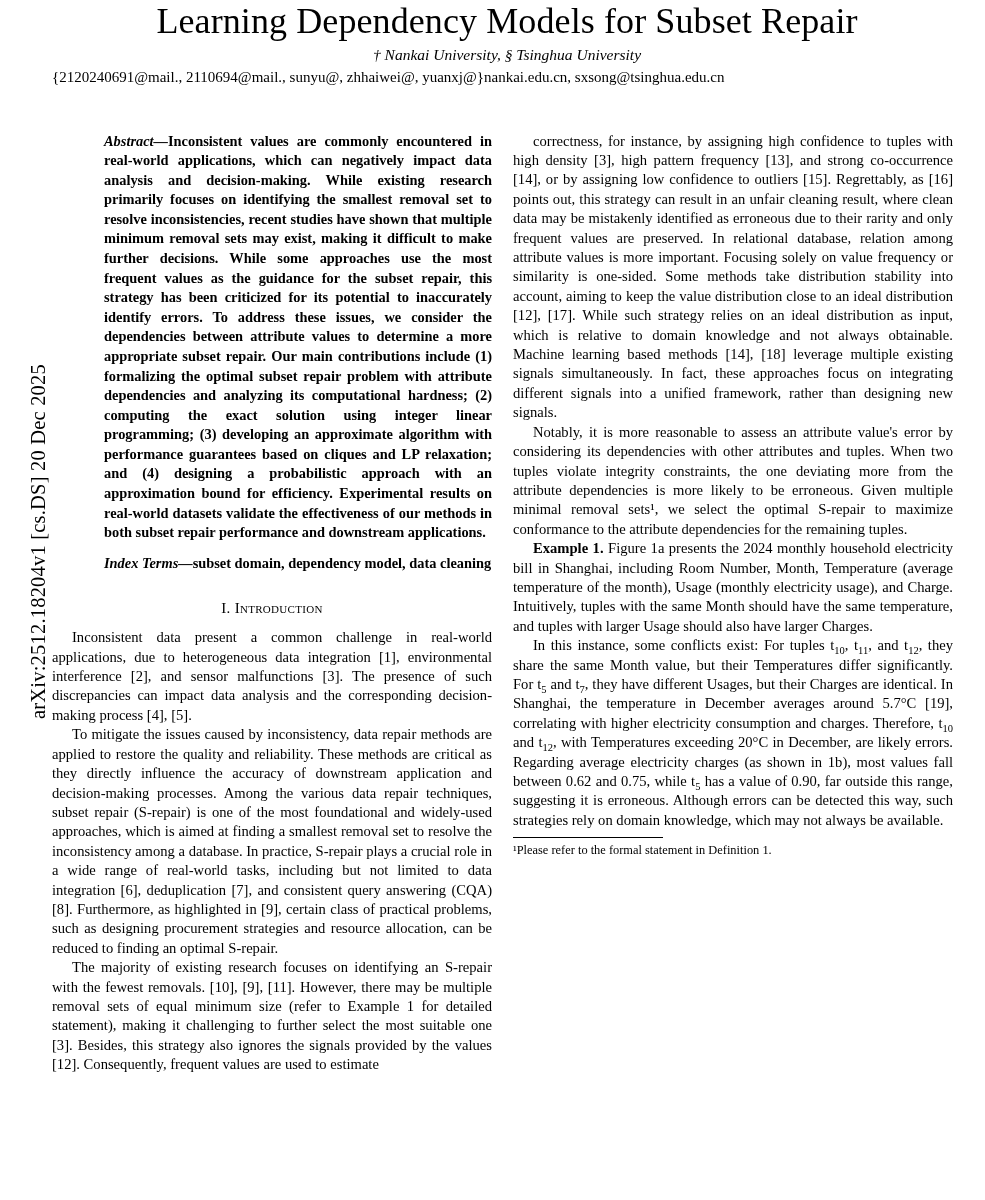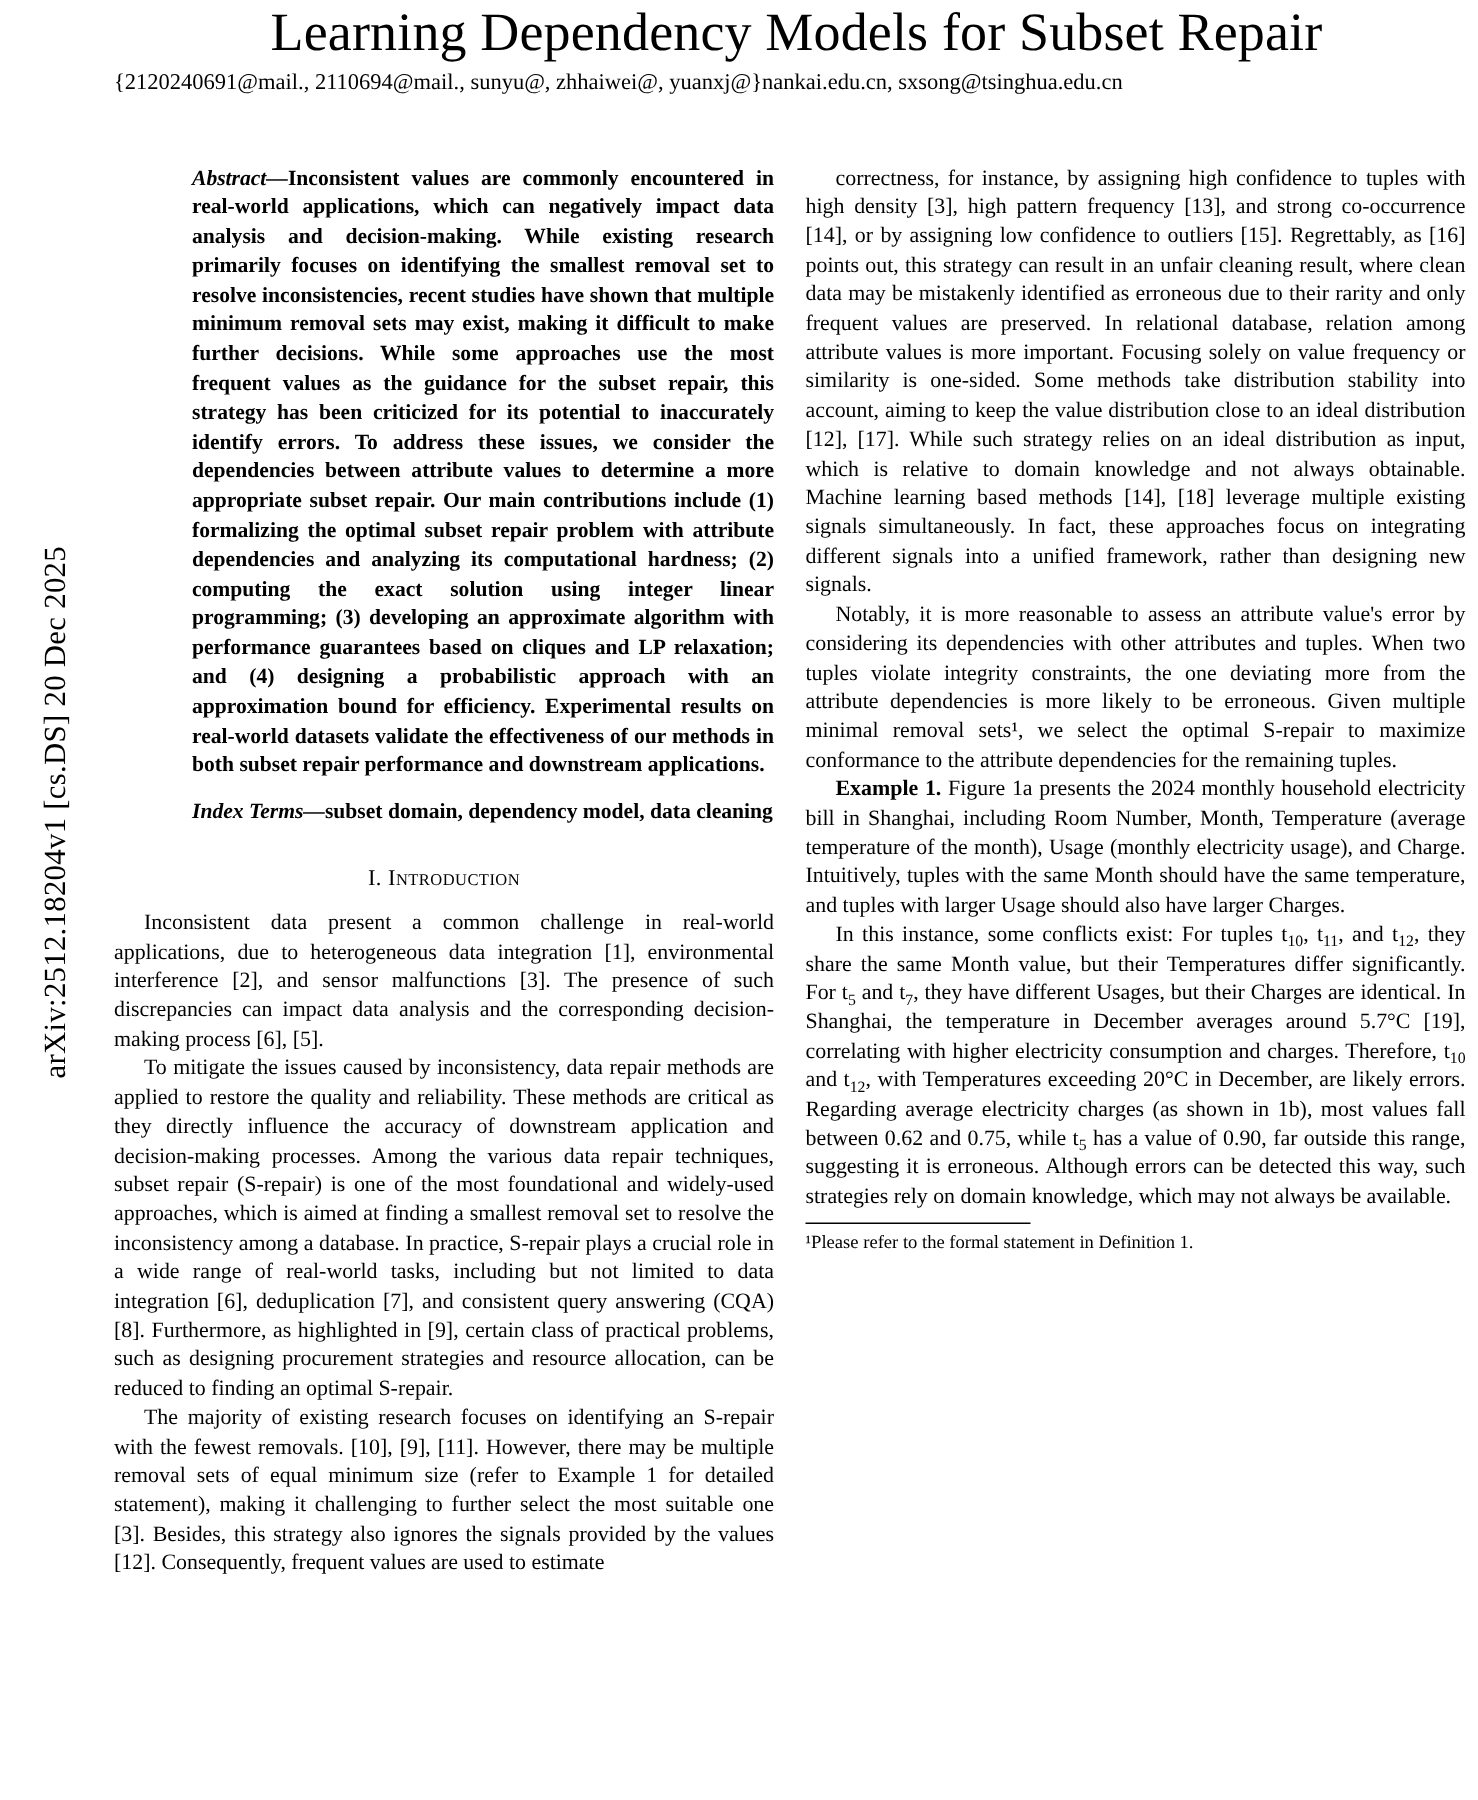--- a/index.html
+++ b/index.html
@@ -26,21 +26,21 @@
     transform-origin: center center;
     font-family: "Liberation Serif", serif;
     font-size: 20.5px;
     letter-spacing: 0.2px;
     color: #000;
     text-align: center;
     white-space: nowrap;
   }
   .content {
     position: absolute;
-    left: 76px;
+    left: 52px;
     top: 0;
     width: 910px;
   }
   .title {
     text-align: center;
     font-size: 36px;
     font-family: "Liberation Serif", serif;
     letter-spacing: 0.1px;
     margin: 0;
     padding-top: 2px;
@@ -143,34 +143,35 @@
 
 <div class="page">
 
   <div class="arxiv-stamp">arXiv:2512.18204v1  [cs.DS]  20 Dec 2025</div>
 
   <div class="content">
 
     <h1 class="title">Learning Dependency Models for Subset Repair</h1>
 
 
+    <div class="affil">† Nankai University, § Tsinghua University</div>
 
     <div class="emails">{2120240691@mail., 2110694@mail., sunyu@, zhhaiwei@, yuanxj@}nankai.edu.cn, sxsong@tsinghua.edu.cn</div>
 
     <div class="columns">
 
       <div class="col left-col">
 
         <div class="abstract"><span class="lead">Abstract—</span><span>Inconsistent values are commonly encountered in real-world applications, which can negatively impact data analysis and decision-making. While existing research primarily focuses on identifying the smallest removal set to resolve inconsistencies, recent studies have shown that multiple minimum removal sets may exist, making it difficult to make further decisions. While some approaches use the most frequent values as the guidance for the subset repair, this strategy has been criticized for its potential to inaccurately identify errors. To address these issues, we consider the dependencies between attribute values to determine a more appropriate subset repair. Our main contributions include (1) formalizing the optimal subset repair problem with attribute dependencies and analyzing its computational hardness; (2) computing the exact solution using integer linear programming; (3) developing an approximate algorithm with performance guarantees based on cliques and LP relaxation; and (4) designing a probabilistic approach with an approximation bound for efficiency. Experimental results on real-world datasets validate the effectiveness of our methods in both subset repair performance and downstream applications.</span></div>
 
         <div class="indexterms"><span class="lead">Index Terms—</span><span>subset domain, dependency model, data cleaning</span></div>
 
         <div class="section-head">I. Introduction</div>
 
-        <p class="body first">Inconsistent data present a common challenge in real-world applications, due to heterogeneous data integration [1], environmental interference [2], and sensor malfunctions [3]. The presence of such discrepancies can impact data analysis and the corresponding decision-making process [6], [5].</p>
+        <p class="body first">Inconsistent data present a common challenge in real-world applications, due to heterogeneous data integration [1], environmental interference [2], and sensor malfunctions [3]. The presence of such discrepancies can impact data analysis and the corresponding decision-making process [4], [5].</p>
         <p class="body">To mitigate the issues caused by inconsistency, data repair methods are applied to restore the quality and reliability. These methods are critical as they directly influence the accuracy of downstream application and decision-making processes. Among the various data repair techniques, subset repair (S-repair) is one of the most foundational and widely-used approaches, which is aimed at finding a smallest removal set to resolve the inconsistency among a database. In practice, S-repair plays a crucial role in a wide range of real-world tasks, including but not limited to data integration [6], deduplication [7], and consistent query answering (CQA) [8]. Furthermore, as highlighted in [9], certain class of practical problems, such as designing procurement strategies and resource allocation, can be reduced to finding an optimal S-repair.</p>
         <p class="body">The majority of existing research focuses on identifying an S-repair with the fewest removals. [10], [9], [11]. However, there may be multiple removal sets of equal minimum size (refer to Example 1 for detailed statement), making it challenging to further select the most suitable one [3]. Besides, this strategy also ignores the signals provided by the values [12]. Consequently, frequent values are used to estimate</p>
 
       </div>
 
       <div class="col right-col">
 
         <p class="body">correctness, for instance, by assigning high confidence to tuples with high density [3], high pattern frequency [13], and strong co-occurrence [14], or by assigning low confidence to outliers [15]. Regrettably, as [16] points out, this strategy can result in an unfair cleaning result, where clean data may be mistakenly identified as erroneous due to their rarity and only frequent values are preserved. In relational database, relation among attribute values is more important. Focusing solely on value frequency or similarity is one-sided. Some methods take distribution stability into account, aiming to keep the value distribution close to an ideal distribution [12], [17]. While such strategy relies on an ideal distribution as input, which is relative to domain knowledge and not always obtainable. Machine learning based methods [14], [18] leverage multiple existing signals simultaneously. In fact, these approaches focus on integrating different signals into a unified framework, rather than designing new signals.</p>
         <p class="body">Notably, it is more reasonable to assess an attribute value's error by considering its dependencies with other attributes and tuples. When two tuples violate integrity constraints, the one deviating more from the attribute dependencies is more likely to be erroneous. Given multiple minimal removal sets¹, we select the optimal S-repair to maximize conformance to the attribute dependencies for the remaining tuples.</p>
 

